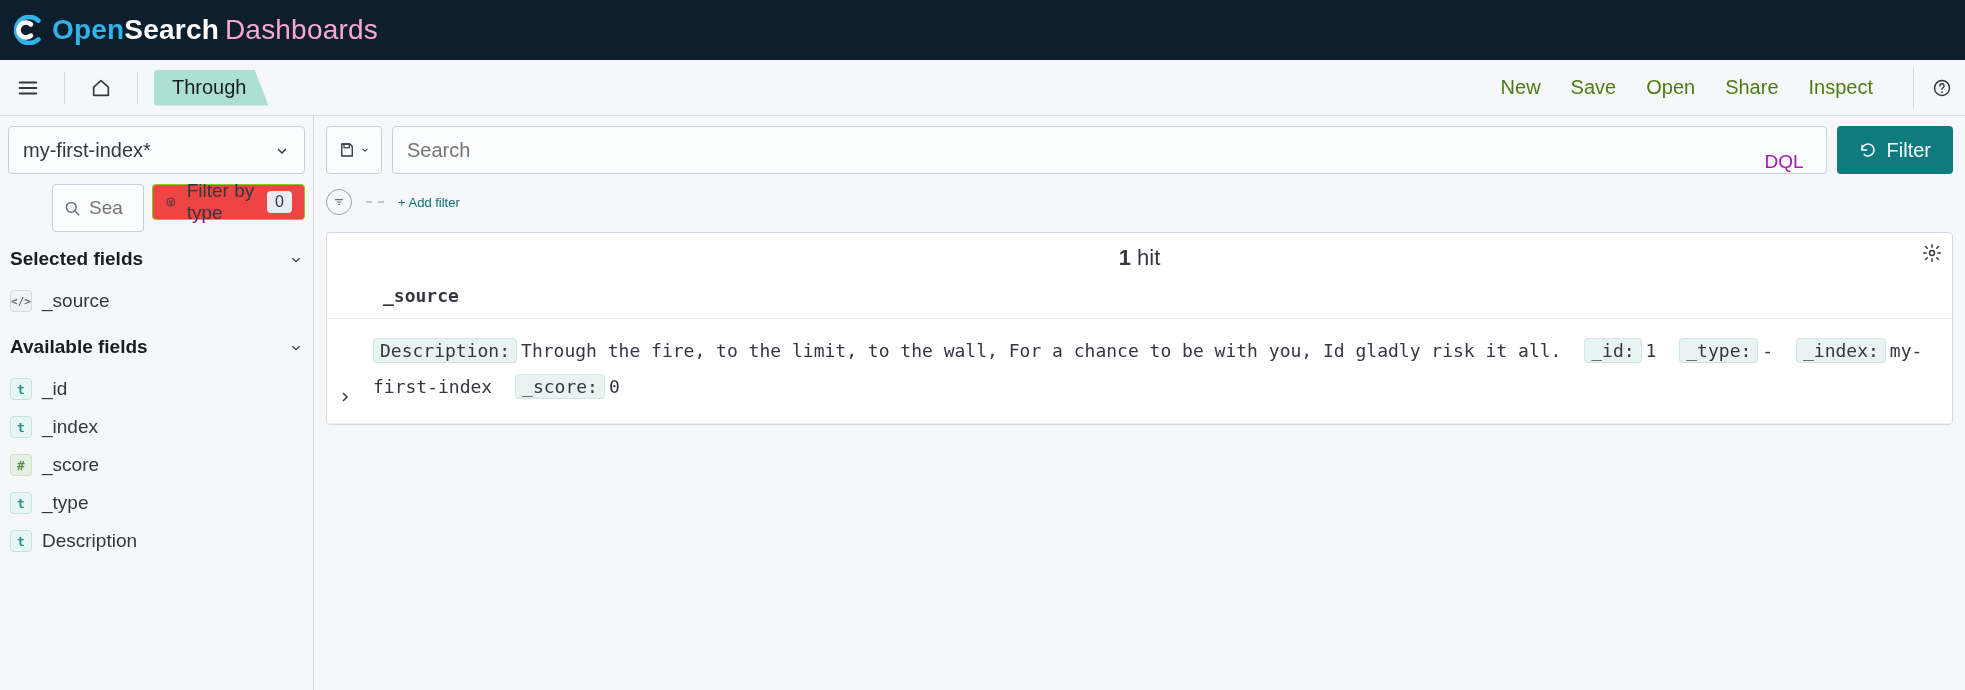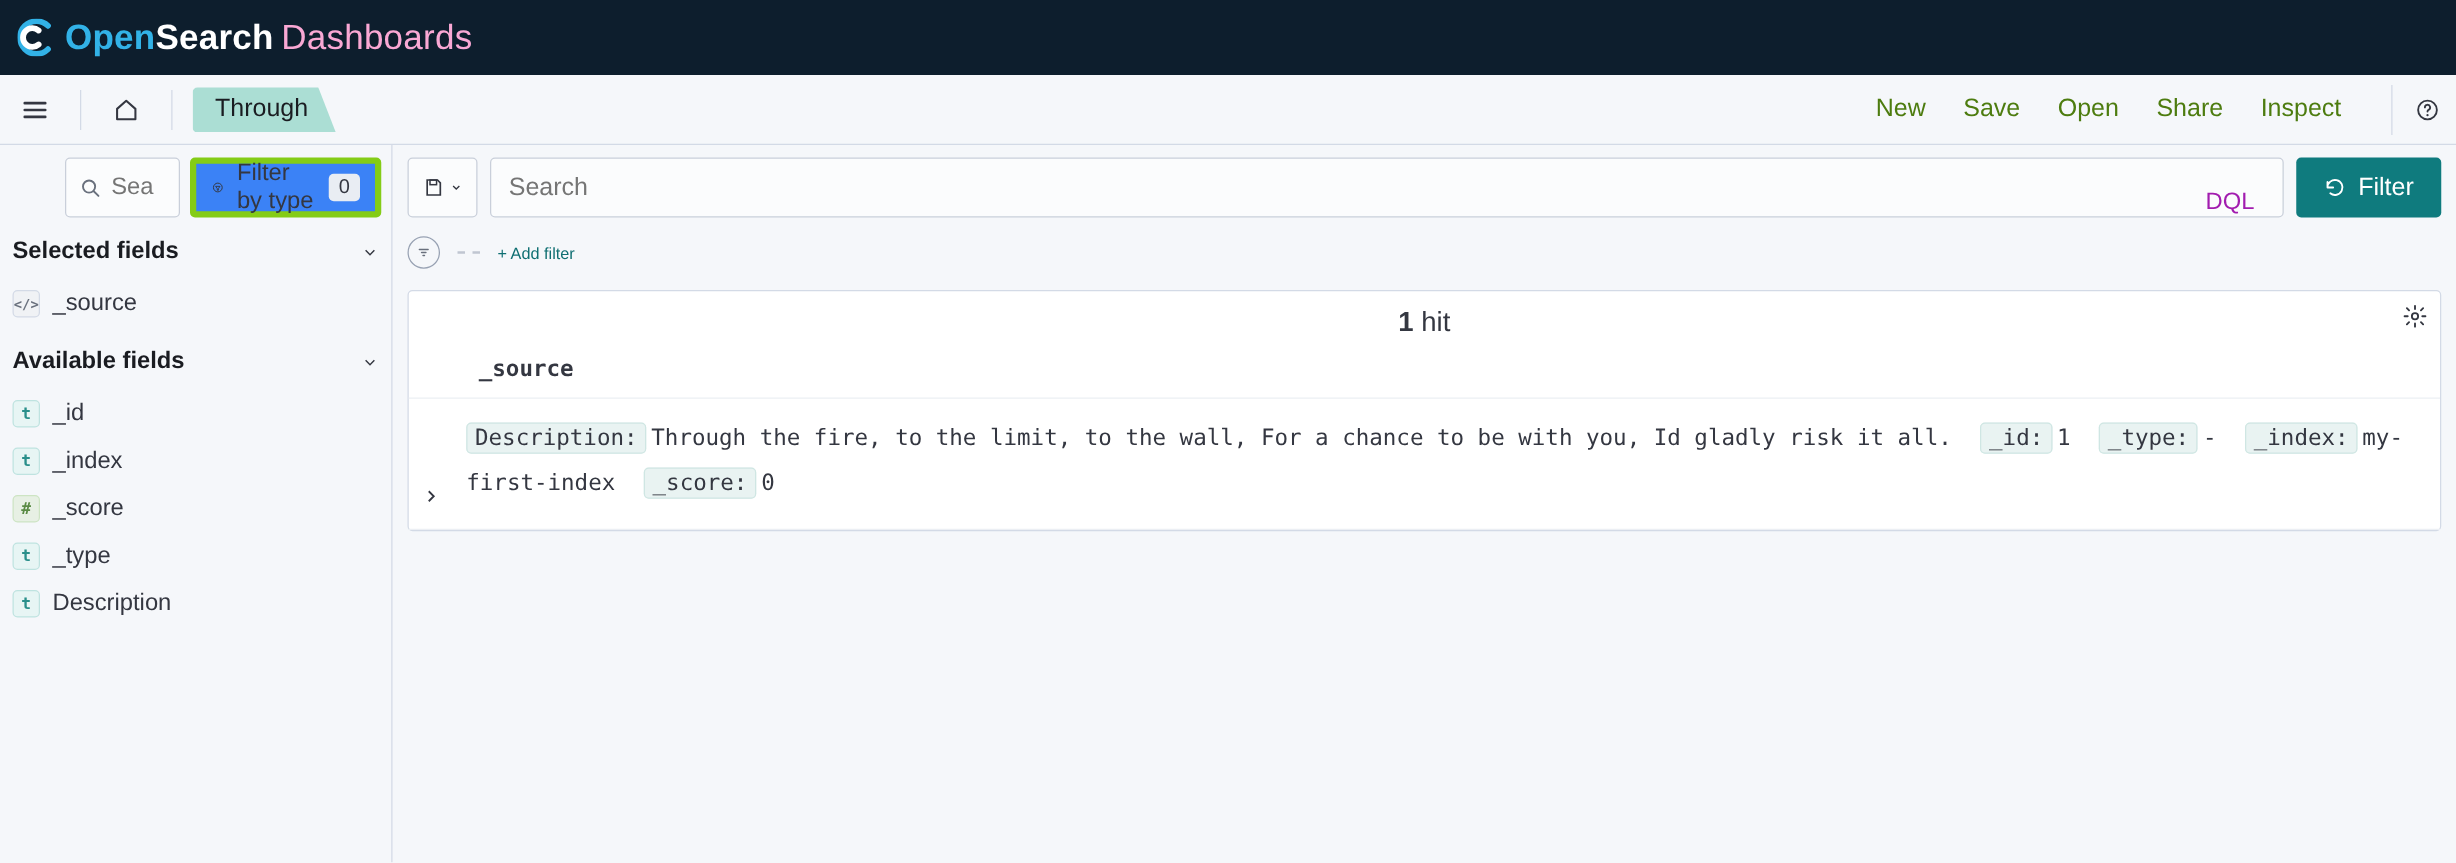--- a/index.html
+++ b/index.html
@@ -26,21 +26,21 @@
 
   
   .main { display: flex; height: calc(690px - 60px - 56px); }
 
   
   .sidebar { width: 314px; background: #f5f7fa; border-right: 1px solid #d3dae6; padding: 10px 8px 0 8px; display: flex; flex-direction: column; gap: 10px; }
   .index-select { height: 48px; background: #fbfcfd; border: 1px solid #c9cfda; border-radius: 4px; display: flex; align-items: center; justify-content: space-between; padding: 0 14px; cursor: pointer; font-size: 20px; }
   .filter-row { display: flex; gap: 8px; }
   .field-search { flex: 0 0 92px; height: 48px; background: #fbfcfd; border: 1px solid #c9cfda; border-radius: 4px; display: flex; align-items: center; padding: 0 10px; gap: 8px; overflow: hidden; margin-left: 44px; }
   .field-search input { border: none; outline: none; width: 40px; font-size: 19px; background: transparent; color: #69707d; }
-  .filter-type { flex: 1; height: 48px; background: #3b82f6; border: 5px solid #84cc16; border-radius: 4px; display: flex; align-items: center; padding: 0 12px; gap: 10px; cursor: pointer; font-size: 19px; }
+  .filter-type { flex: 1; height: 36px; background: #ef4444; border: 1px solid #84cc16; border-radius: 4px; display: flex; align-items: center; padding: 0 12px; gap: 10px; cursor: pointer; font-size: 19px; }
   .badge-count { background: #e9edf3; border-radius: 4px; font-size: 16px; padding: 2px 8px; margin-left: auto; color: #343741; }
 
   .section-title { display: flex; align-items: center; gap: 8px; font-size: 19px; font-weight: 600; color: #1a1c21; padding: 6px 2px 2px 2px; cursor: pointer; justify-content: space-between; }
   .field-list { display: flex; flex-direction: column; gap: 8px; padding: 4px 0; }
   .field-item { display: flex; align-items: center; gap: 10px; padding: 4px 2px; font-size: 19px; cursor: pointer; }
   .ft { width: 22px; height: 22px; border-radius: 4px; display: flex; align-items: center; justify-content: center; font-family: ui-monospace, Menlo, monospace; font-size: 13px; font-weight: 600; }
   .ft-t { background: #e7f5f4; color: #2a8f8b; border: 1px solid #bfe3e0; }
   .ft-n { background: #e7f0e4; color: #5a8b45; border: 1px solid #cde4c3; }
   .ft-s { background: #f0f2f5; color: #69707d; border: 1px solid #d3dae6; font-size: 11px; }
 
@@ -119,20 +119,26 @@
           <path d="M9.5 9.5a2.5 2.5 0 1 1 3.5 2.3c-.9.4-1 .9-1 1.7" fill="none" stroke="#343741" stroke-width="1.8" stroke-linecap="round"></path>
           <circle cx="12" cy="17" r="1.1" fill="#343741"></circle>
         </svg>
     </div>
   </div>
 </div>
 
 <div class="main">
 
   <div class="sidebar">
+    <div class="index-select">
+      <span>my-first-index*</span>
+      <svg class="chev" width="16" height="16" viewBox="0 0 24 24">
+          <path d="M6 9l6 6 6-6" fill="none" stroke="#343741" stroke-width="2"></path>
+        </svg>
+    </div>
 
     <div class="filter-row">
       <div class="field-search">
         <svg width="18" height="18" viewBox="0 0 24 24">
             <circle cx="11" cy="11" r="6.5" fill="none" stroke="#69707d" stroke-width="2"></circle>
             <path d="M16 16l5 5" stroke="#69707d" stroke-width="2" stroke-linecap="round"></path>
           </svg>
         <input type="text" placeholder="Sea" style="">
       </div>
       <div class="filter-type">

